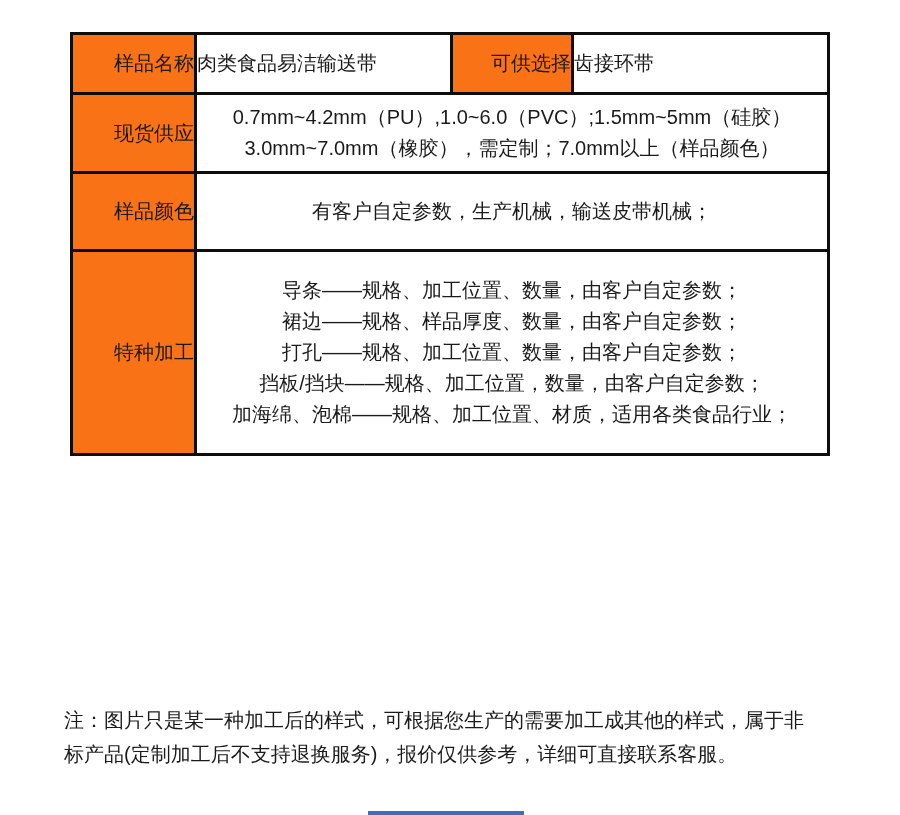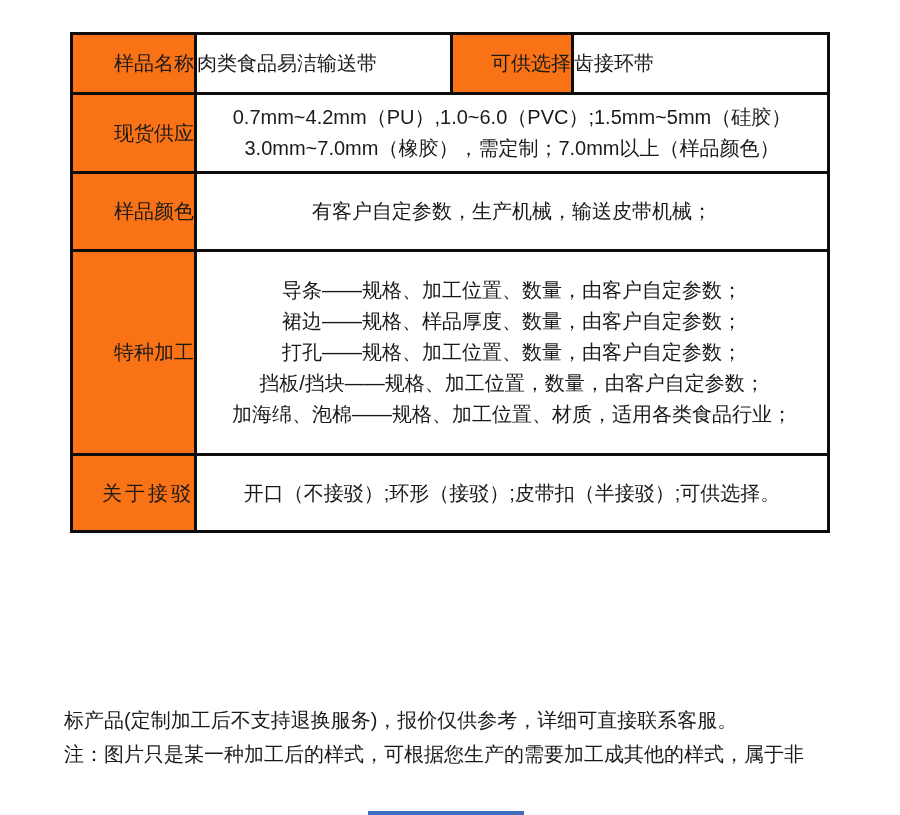--- a/index.html
+++ b/index.html
@@ -115,28 +115,22 @@
     <tr class="special-row">
       <td class="label">特种加工</td>
       <td class="span-val" colspan="3">
         <div class="line">导条——规格、加工位置、数量，由客户自定参数；</div>
         <div class="line">裙边——规格、样品厚度、数量，由客户自定参数；</div>
         <div class="line">打孔——规格、加工位置、数量，由客户自定参数；</div>
         <div class="line">挡板/挡块——规格、加工位置，数量，由客户自定参数；</div>
         <div class="line">加海绵、泡棉——规格、加工位置、材质，适用各类食品行业；</div>
       </td>
     </tr>
-    <tr class="joint-row">
-      <td class="label spaced">关于接驳</td>
-      <td class="span-val" colspan="3">
-        <div class="line">开口（不接驳）;环形（接驳）;皮带扣（半接驳）;可供选择。</div>
-      </td>
-    </tr>
   </tbody>
     </table>
 </div>
 
 <div class="note">
+  <div class="line">注：图片只是某一种加工后的样式，可根据您生产的需要加工成其他的样式，属于非</div>
   <div class="line">标产品(定制加工后不支持退换服务)，报价仅供参考，详细可直接联系客服。</div>
-  <div class="line">注：图片只是某一种加工后的样式，可根据您生产的需要加工成其他的样式，属于非</div>
 </div>
 
 <div class="accent-strip"></div>
 
 </body></html>

